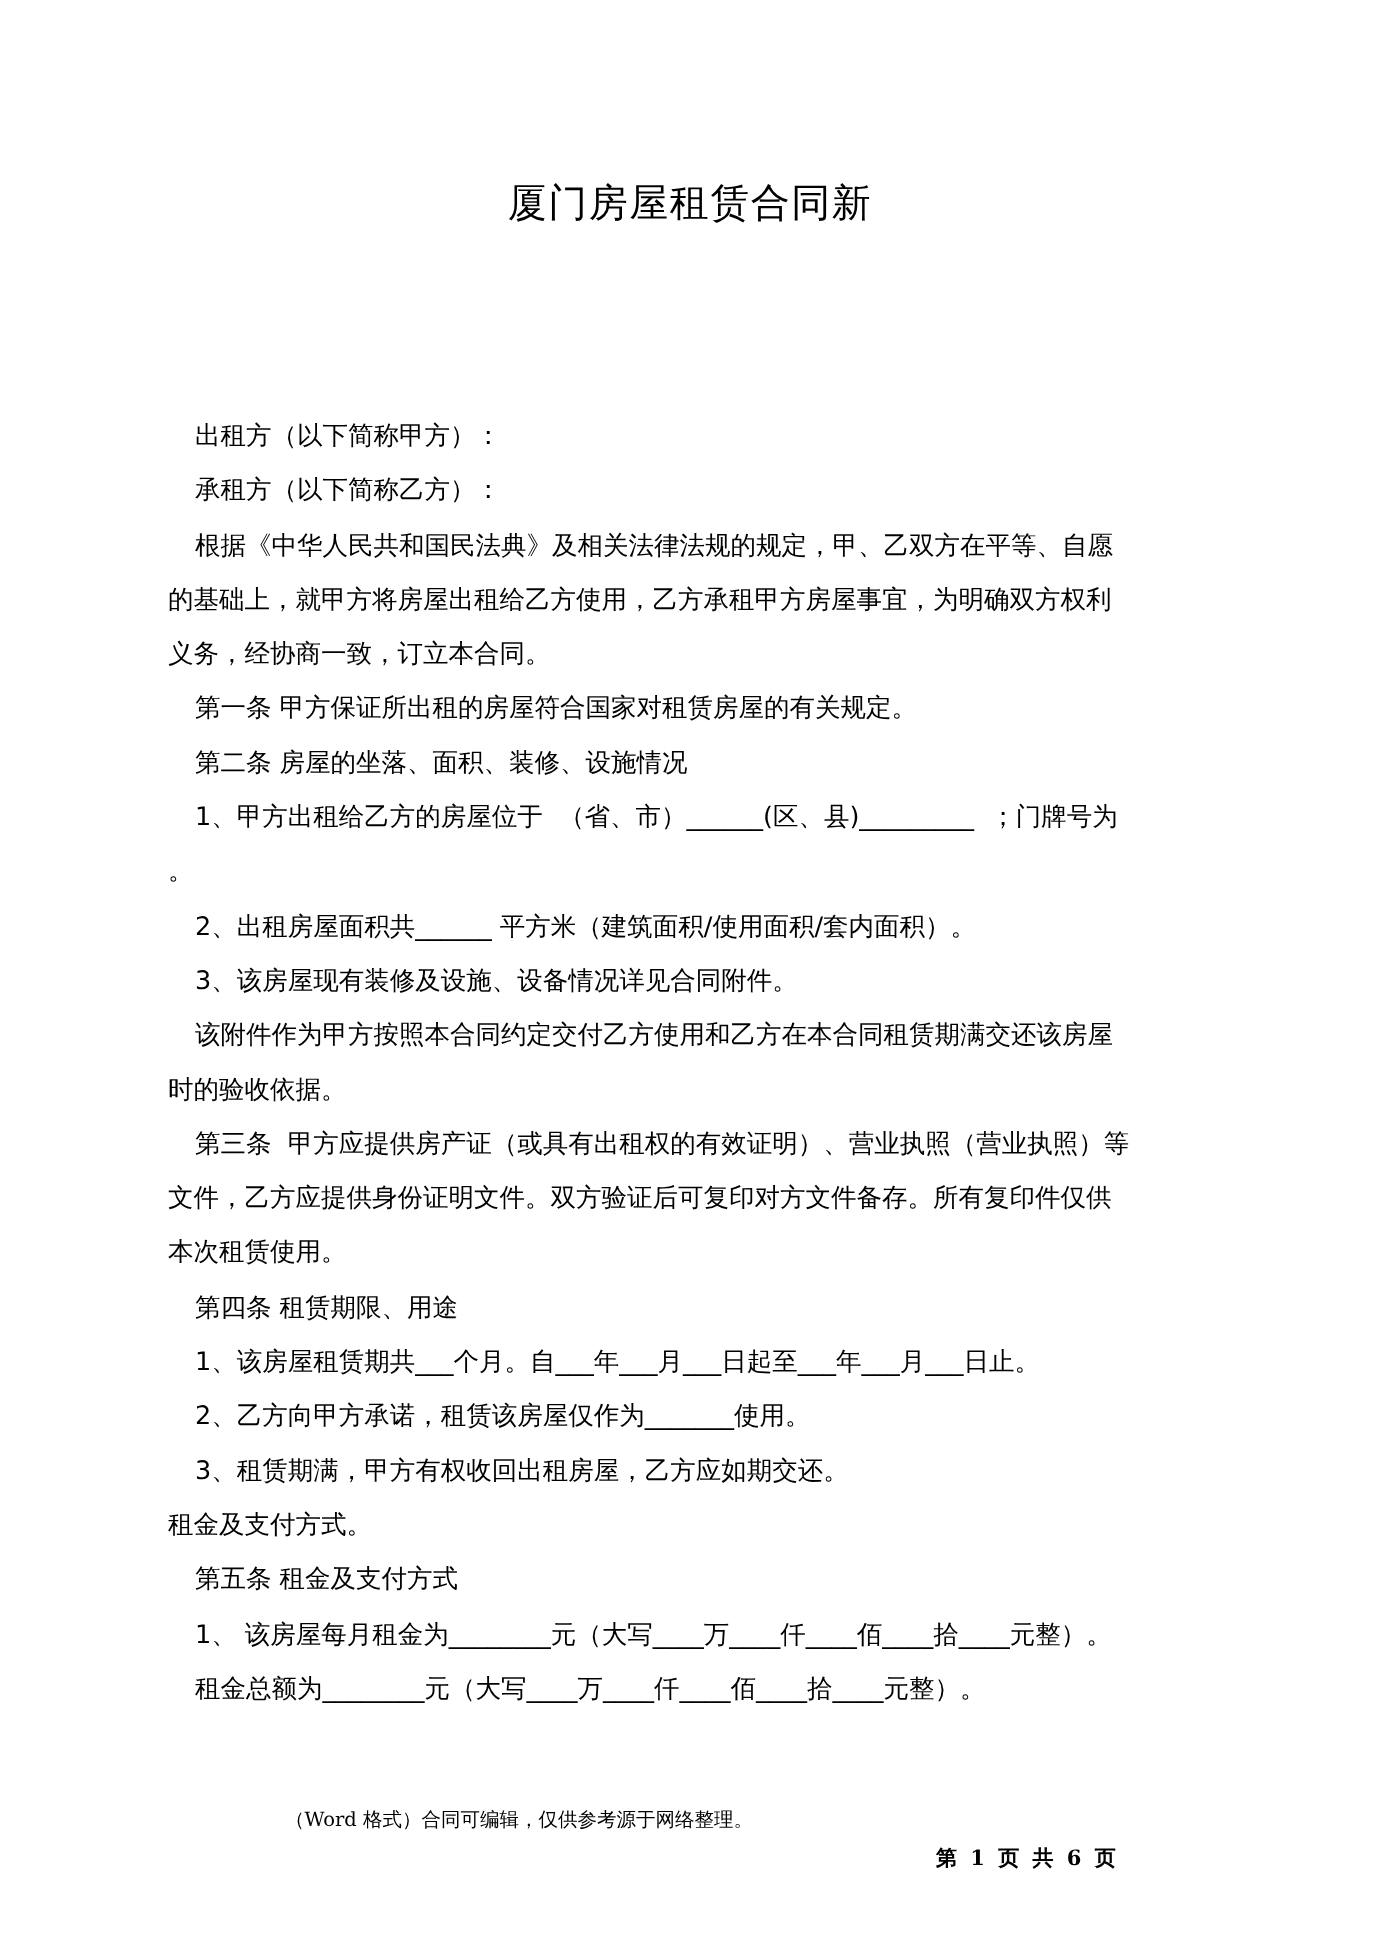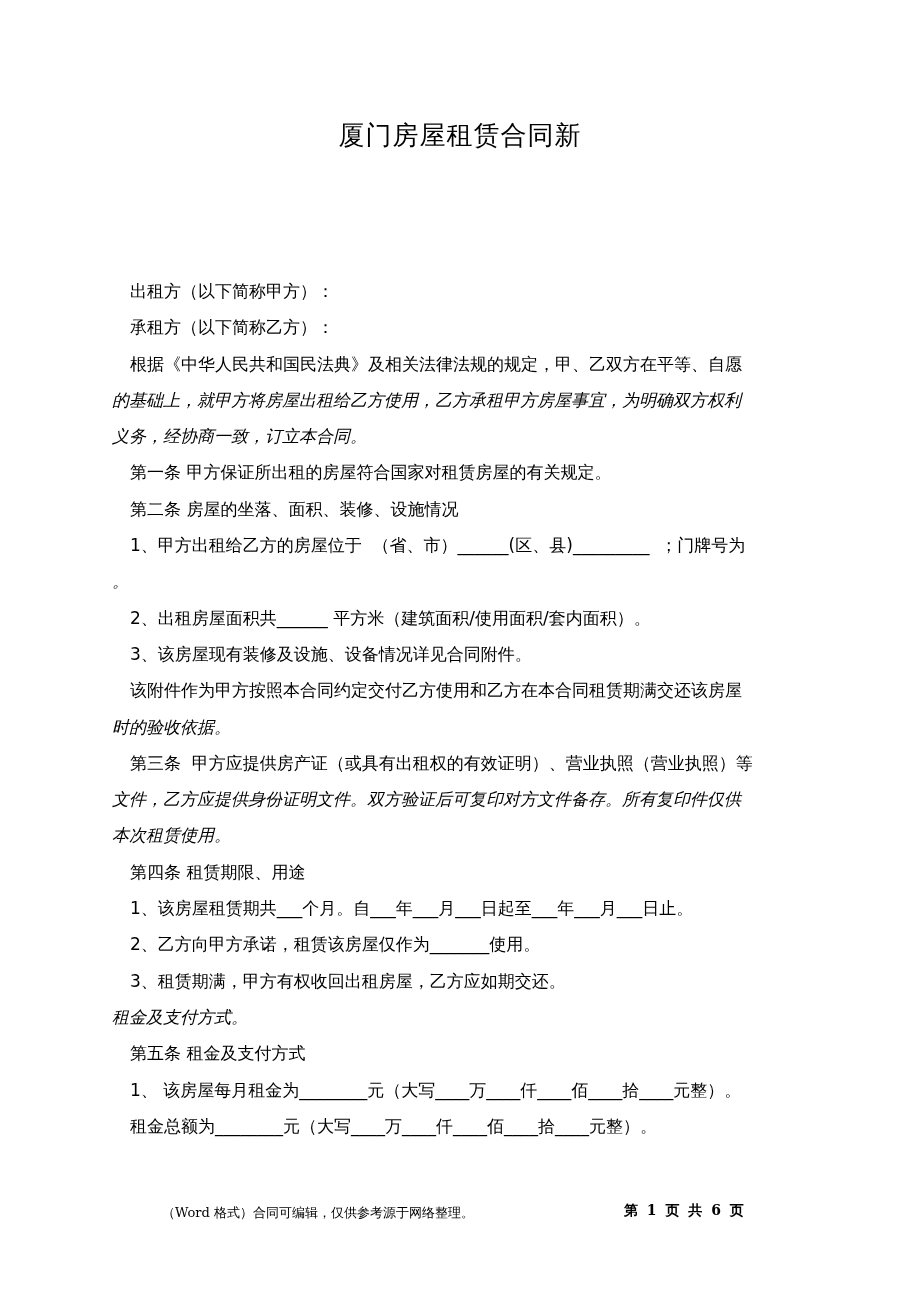--- a/index.html
+++ b/index.html
@@ -2,23 +2,23 @@
 <html><head>
 <meta charset="utf-8">
 <style>
   html, body { margin: 0; padding: 0; background: #ffffff; }
   body { width: 920px; height: 1302px; position: relative; overflow: hidden;
          font-family: "DejaVu Sans", "Liberation Sans", sans-serif; color: #000; }
   .title { position: absolute; top: 118px; left: 0; width: 920px; text-align: center;
            font-size: 26px; font-weight: normal; letter-spacing: 1px; }
   .body { position: absolute; top: 273px; left: 112px; width: 700px; }
   .p { font-size: 17px; line-height: 36.3px; margin: 0; text-indent: 18px; white-space: pre-wrap; }
-  .p.noindent { text-indent: 0; font-style: italic; }
-  .footer-left { position: absolute; top: 1204px; left: 162px; font-family: "DejaVu Serif", "Liberation Serif", serif; font-size: 13px; }
-  .footer-right { position: absolute; top: 1202px; left: 624px; font-family: "DejaVu Serif", "Liberation Serif", serif; font-size: 14px; font-weight: bold; letter-spacing: 2px; }
+  .p.noindent { text-indent: 0; }
+  .footer-left { position: absolute; top: 1204px; left: 190px; font-family: "DejaVu Serif", "Liberation Serif", serif; font-size: 13px; }
+  .footer-right { position: absolute; top: 1230px; left: 624px; font-family: "DejaVu Serif", "Liberation Serif", serif; font-size: 14px; font-weight: bold; letter-spacing: 2px; }
 </style>
 </head>
 <body>
 
 <div class="title">厦门房屋租赁合同新</div>
 
 <div class="body">
   <p class="p">出租方（以下简称甲方）：</p>
   <p class="p">承租方（以下简称乙方）：</p>
   <p class="p">根据《中华人民共和国民法典》及相关法律法规的规定，甲、乙双方在平等、自愿</p>

